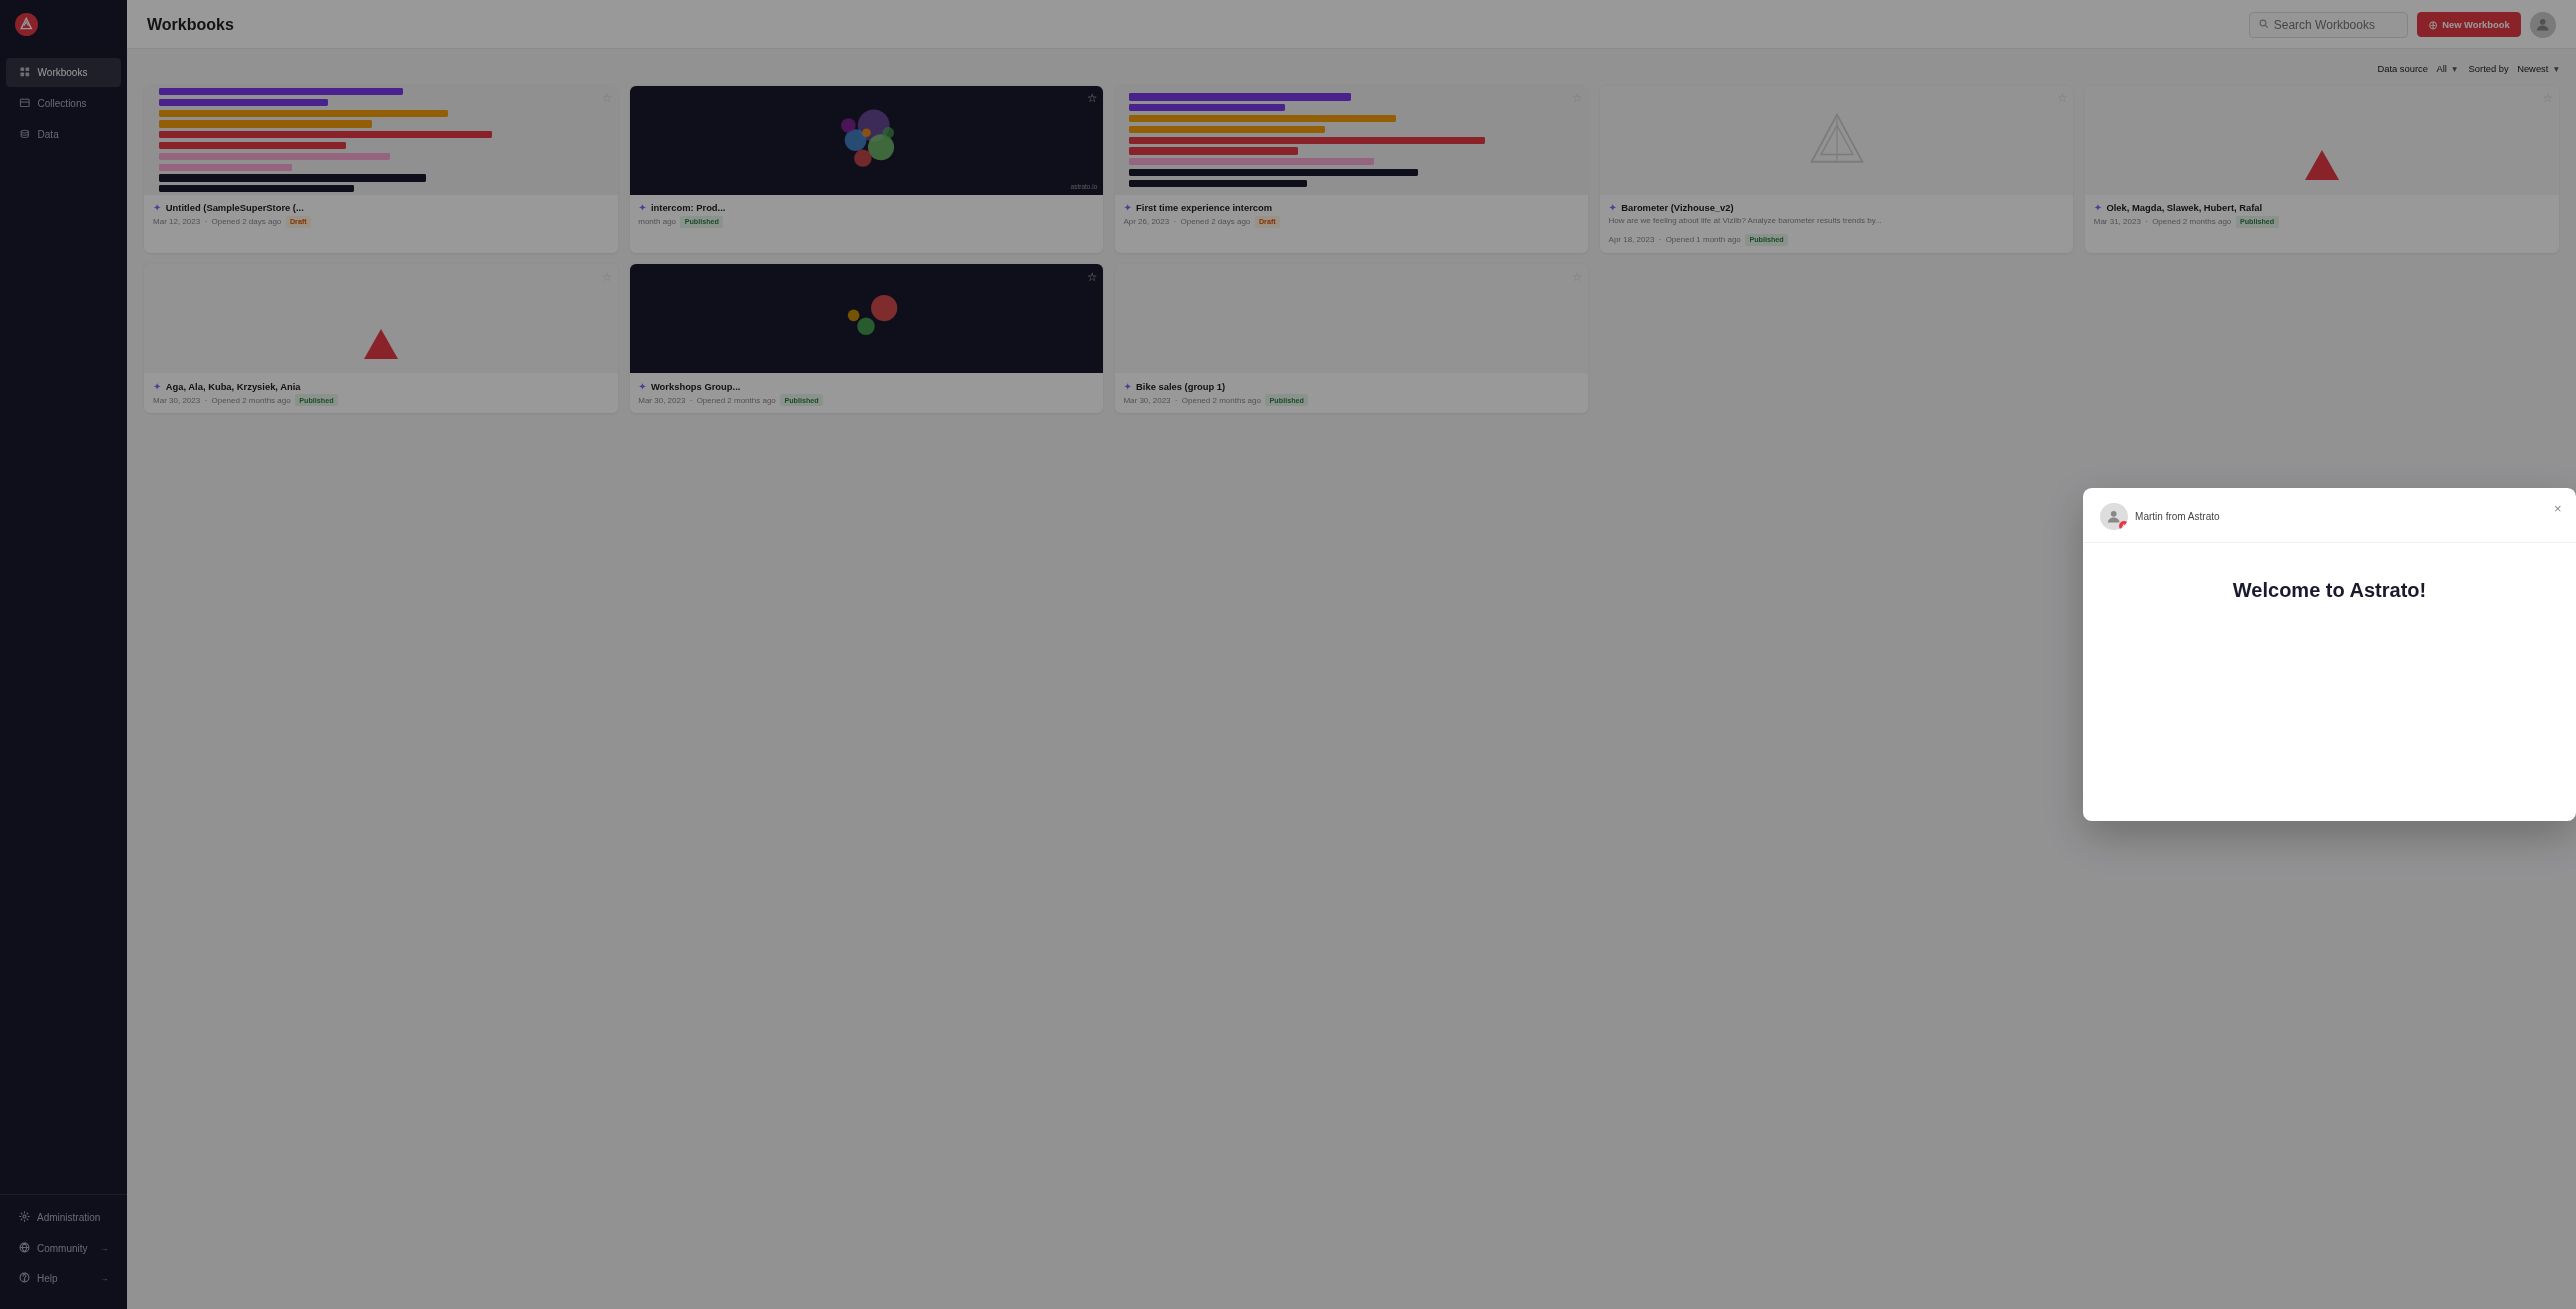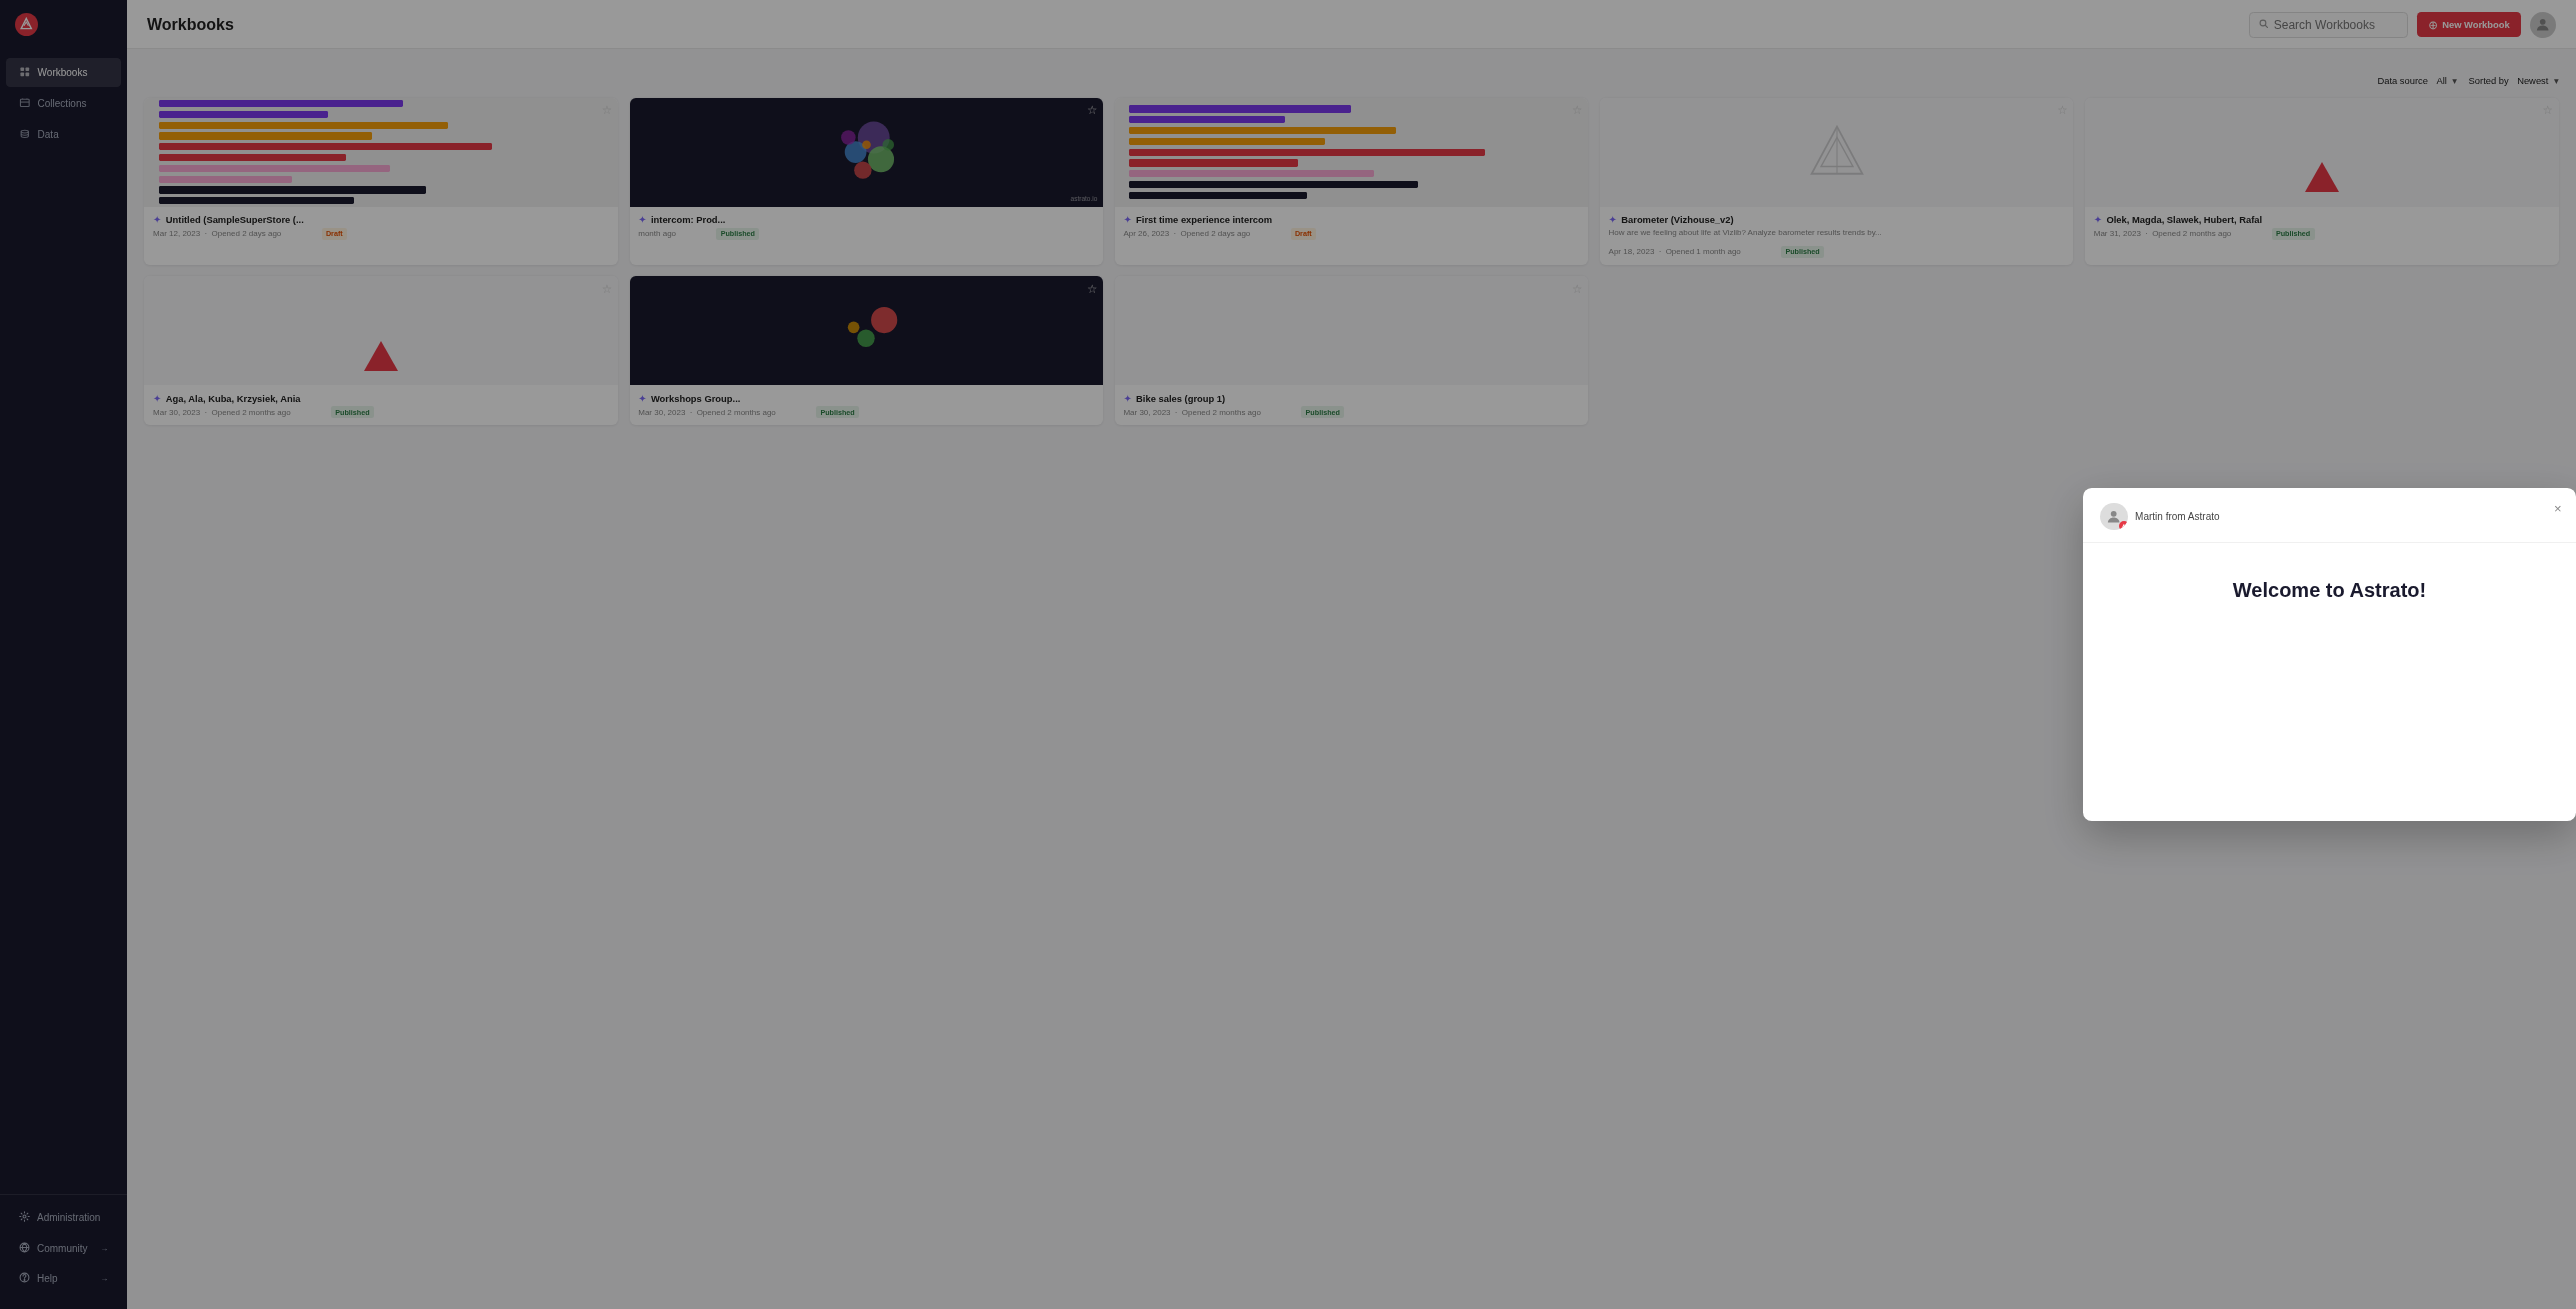--- a/index.html
+++ b/index.html
@@ -174,21 +174,20 @@
     }
     .toolbar-btn {
       font-size: 9.4px;
       color: #555;
       cursor: pointer;
       display: flex;
       align-items: center;
       gap: 2.9px;
       background: none;
       border: none;
-      margin-top: 12px;
     }
     .toolbar-btn span { color: #222; font-weight: 500; }
     .workbooks-grid {
       display: grid;
       grid-template-columns: repeat(5, 1fr);
       gap: 11.6px;
     }
     .workbook-card {
       background: #fff;
       border-radius: 5.8px;
@@ -242,21 +241,20 @@
       display: flex;
       align-items: center;
       gap: 4.3px;
       flex-wrap: wrap;
     }
     .status-badge {
       font-size: 7.2px;
       padding: 1.4px 4.3px;
       border-radius: 2.2px;
       font-weight: 600;
-      margin-left: 36px;
     }
     .status-published { background: #e6f4ea; color: #2d7d46; }
     .status-draft { background: #fff3e0; color: #e65100; }
 
     
     .bars-chart {
       display: flex;
       flex-direction: column;
       gap: 3.6px;
       padding: 14.5px;

